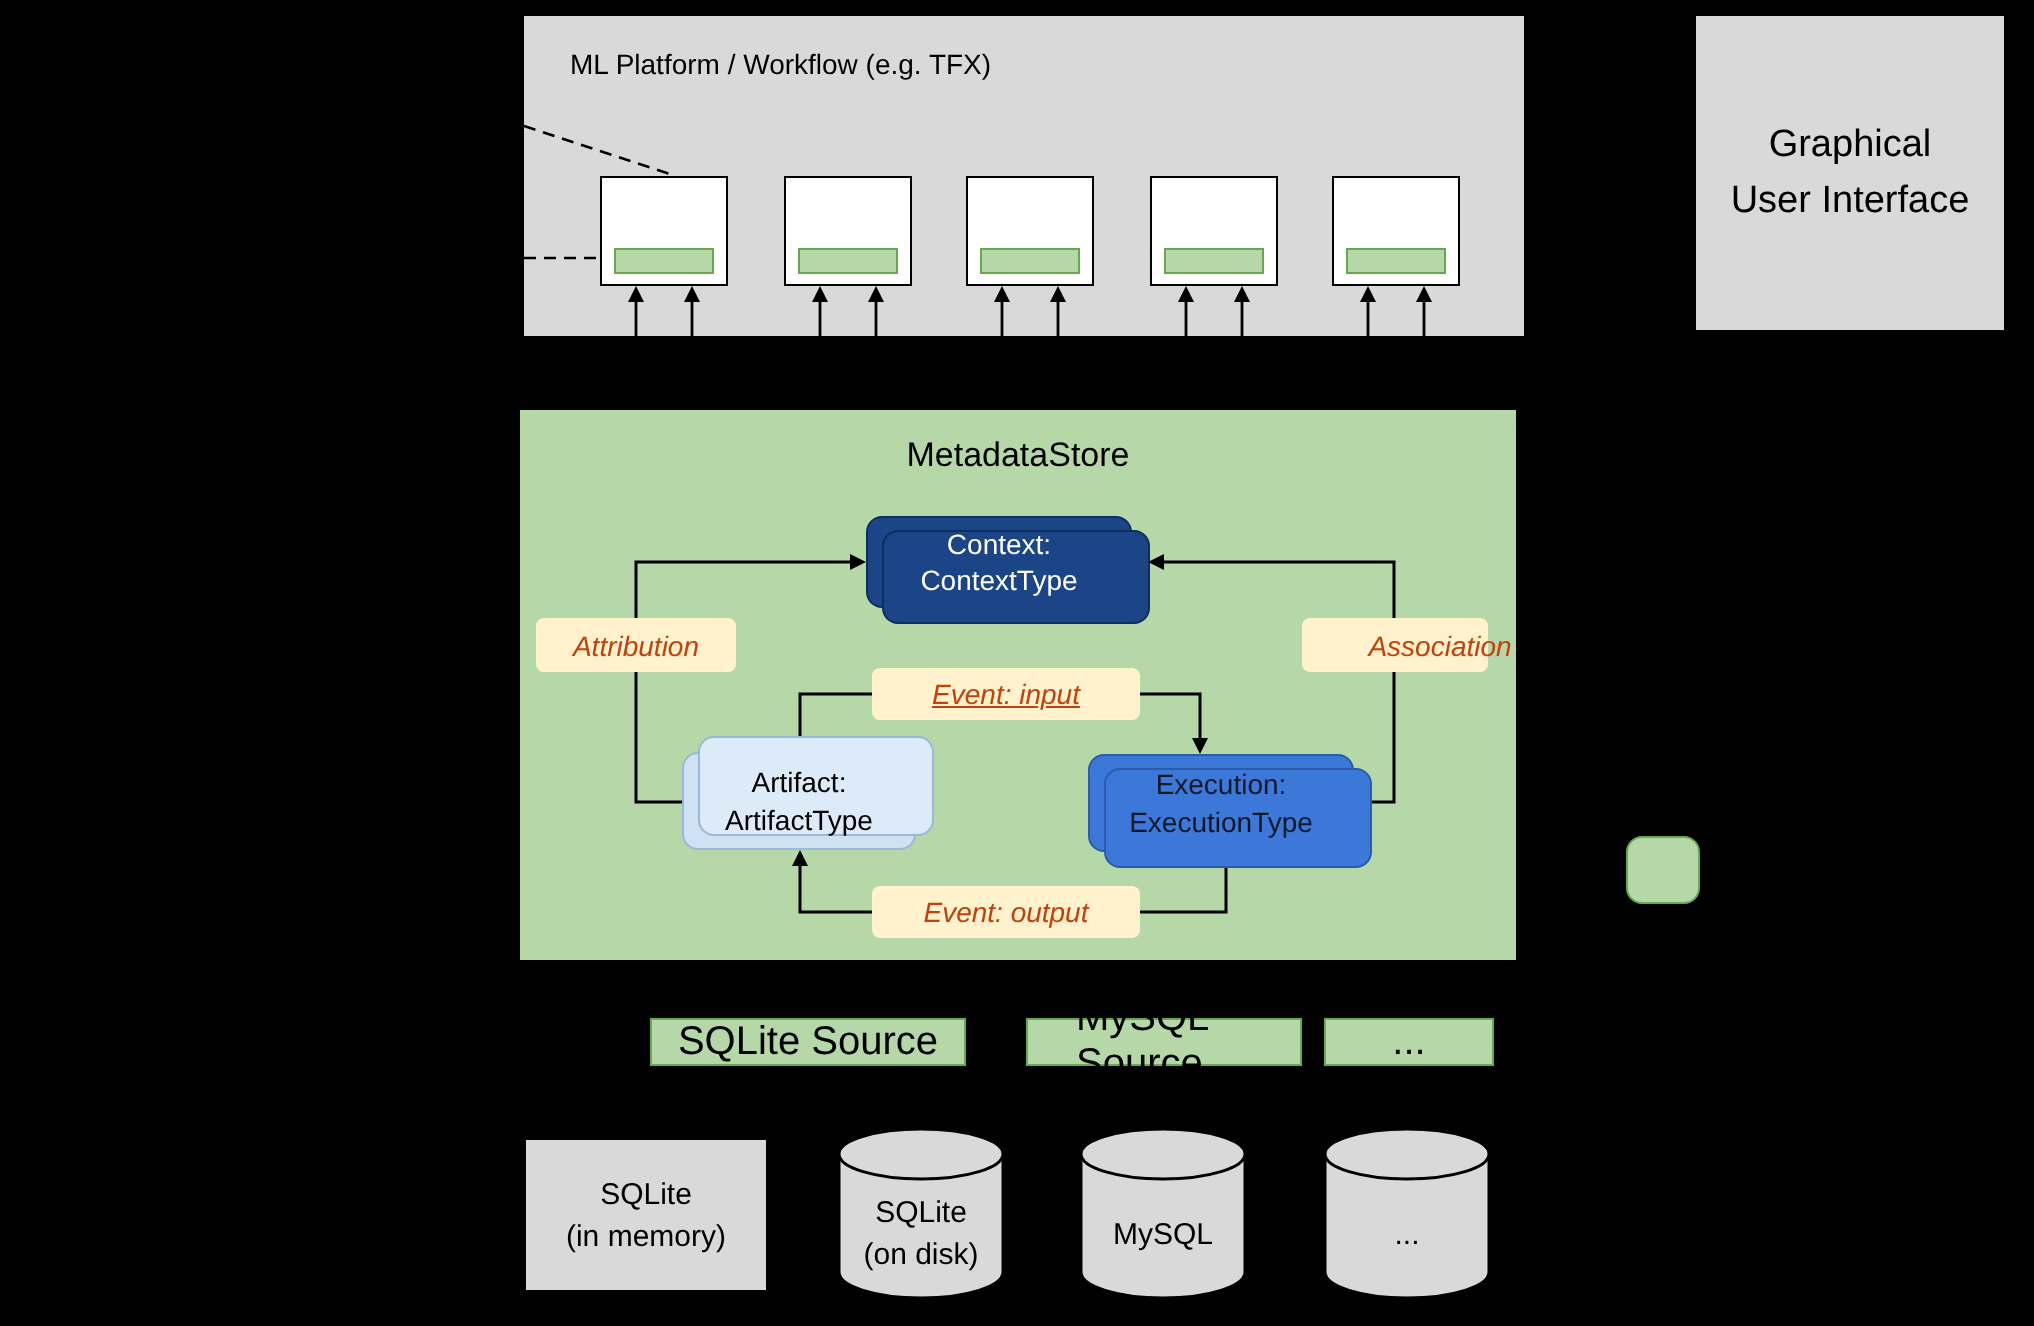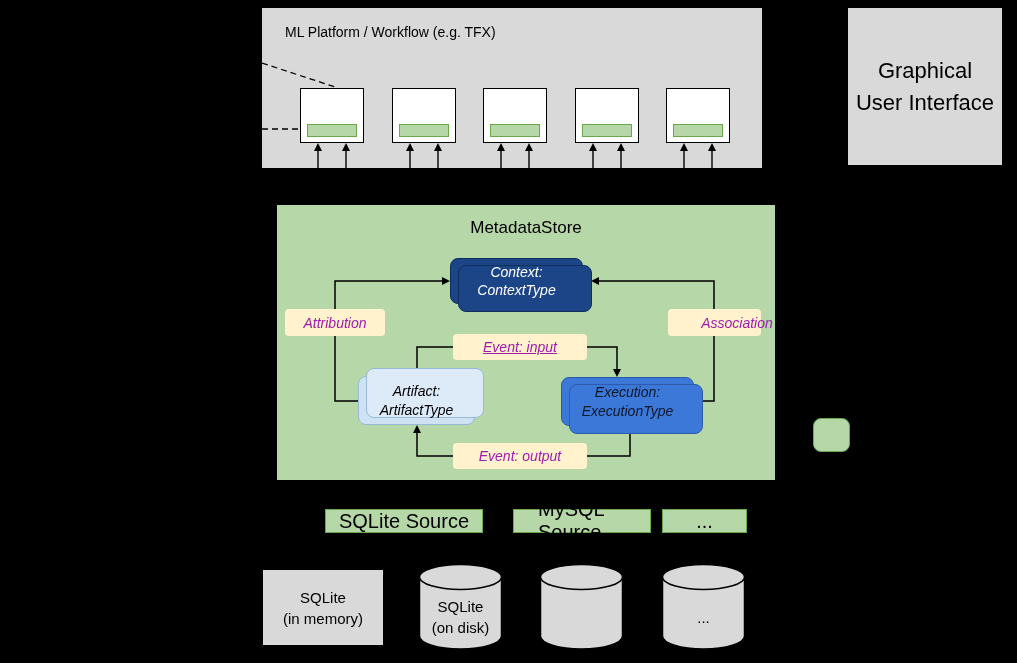--- a/index.html
+++ b/index.html
@@ -16,45 +16,45 @@
   
   .platform { left:262px; top:8px; width:500px; height:160px; background:#d9d9d9; }
   .platform-title { position:absolute; left:23px; top:16px; font-size:14px; color:#000; white-space:nowrap; }
   .platform-overlay { position:absolute; left:0; top:0; }
   .component { position:absolute; top:80px; width:64px; height:55px; background:#ffffff; border:1px solid #000; }
   .client-bar { position:absolute; left:6px; right:6px; bottom:5px; height:13px; background:#b6d7a8; border:1px solid #6aa84f; }
 
   
   .gui { left:848px; top:8px; width:154px; height:157px; background:#d9d9d9;
          display:flex; align-items:center; justify-content:center;
-         text-align:center; font-size:22px; line-height:1.45; white-space:pre-line; }
-
-  
-  .store { left:277px; top:205px; width:498px; height:275px; background:#b6d7a8; z-index:0; }
+         text-align:center; font-size:19px; line-height:1.45; white-space:pre-line; }
+
+  
+  .store { left:260px; top:205px; width:498px; height:275px; background:#b6d7a8; z-index:0; }
   .store-title { position:absolute; top:13px; left:0; width:100%; text-align:center; font-size:17px; z-index:1; }
   .store-overlay { position:absolute; left:0; top:0; z-index:0; }
 
   .card { position:absolute; border-radius:8px; display:flex; align-items:center; justify-content:center;
-          text-align:center; font-size:14px; line-height:1.3; white-space:pre-line; z-index:1;font-style:italic; }
+          text-align:center; font-size:14px; line-height:1.3; white-space:pre-line; z-index:1; }
   .card::before { content:""; position:absolute; inset:-1.5px; border-radius:8px; z-index:-1; }
 
   .context { left:173px; top:53px; width:133px; height:46px;
              background:#1c4587; border:1.5px solid #0d2f5c; color:#fff; }
   .context::before { background:#1c4587; border:1.5px solid #0d2f5c; transform:translate(8px,7px); }
 
   .artifact { left:81px; top:171px; width:117px; height:49px;
               background:#cfe2f3; border:1.5px solid #98b9d9; color:#000; }
   .artifact::before { background:#ddeaf8; border:1.5px solid #98b9d9; transform:translate(8px,-8px); }
 
   .execution { left:284px; top:172px; width:133px; height:49px;
                background:#3c78d8; border:1.5px solid #2a5cab; color:#0f172a;text-align:center; }
   .execution::before { background:#3c78d8; border:1.5px solid #2a5cab; transform:translate(8px,7px); }
 
   .tag { position:absolute; background:#fff2cc; border-radius:4px; font-style:italic; font-size:14px;
-         display:flex; align-items:center; justify-content:center; z-index:1; color:#a21caf; }
+         display:flex; align-items:center; justify-content:center; z-index:1; color:#c2410c; }
   .attribution { left:8px; top:104px; width:100px; height:27px; }
   .association { left:391px; top:104px; width:93px; height:27px;padding-left:45px; }
   .event-input  { left:176px; top:129px; width:134px; height:26px;text-decoration:underline; }
   .event-output { left:176px; top:238px; width:134px; height:26px; }
 
   
   .legend-swatch { left:813px; top:418px; width:37px; height:34px; background:#b6d7a8;
                    border:1px solid #6aa84f; border-radius:8px; }
 
   
@@ -188,20 +188,21 @@
   </svg>
   <div class="cyl-label">SQLite
 (on disk)</div>
 </div>
 
 <div class="cylinder cyl-2">
   <svg width="85" height="88" viewBox="0 0 85 88">
     <path d="M1.5 14 V73 A41 13 0 0 0 83.5 73 V14" fill="#d9d9d9" stroke="#000" stroke-width="1.5"></path>
     <ellipse cx="42.5" cy="14" rx="41" ry="12.5" fill="#d9d9d9" stroke="#000" stroke-width="1.5"></ellipse>
   </svg>
+  <div class="cyl-label">MySQL</div>
 </div>
 
 <div class="cylinder cyl-3">
   <svg width="85" height="88" viewBox="0 0 85 88">
     <path d="M1.5 14 V73 A41 13 0 0 0 83.5 73 V14" fill="#d9d9d9" stroke="#000" stroke-width="1.5"></path>
     <ellipse cx="42.5" cy="14" rx="41" ry="12.5" fill="#d9d9d9" stroke="#000" stroke-width="1.5"></ellipse>
   </svg>
   <div class="cyl-label">...</div>
 </div>
 

